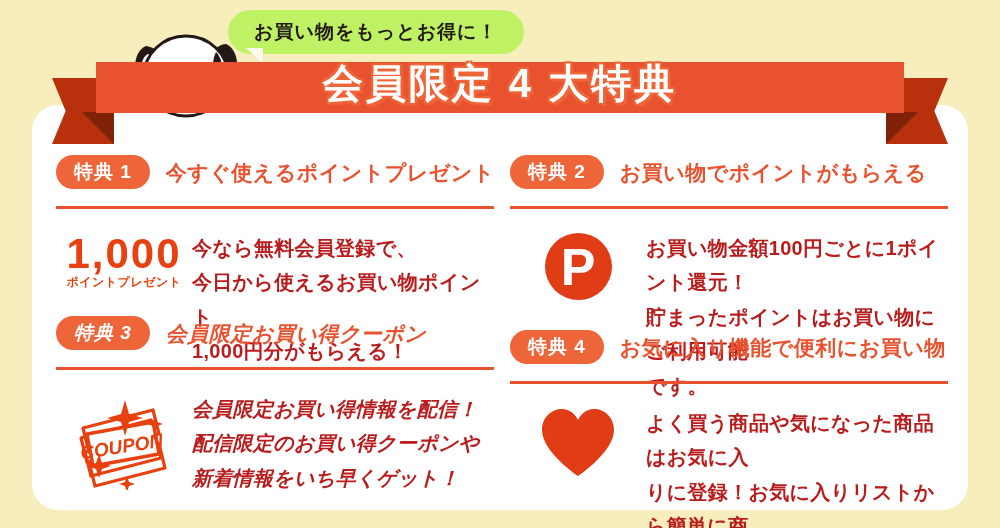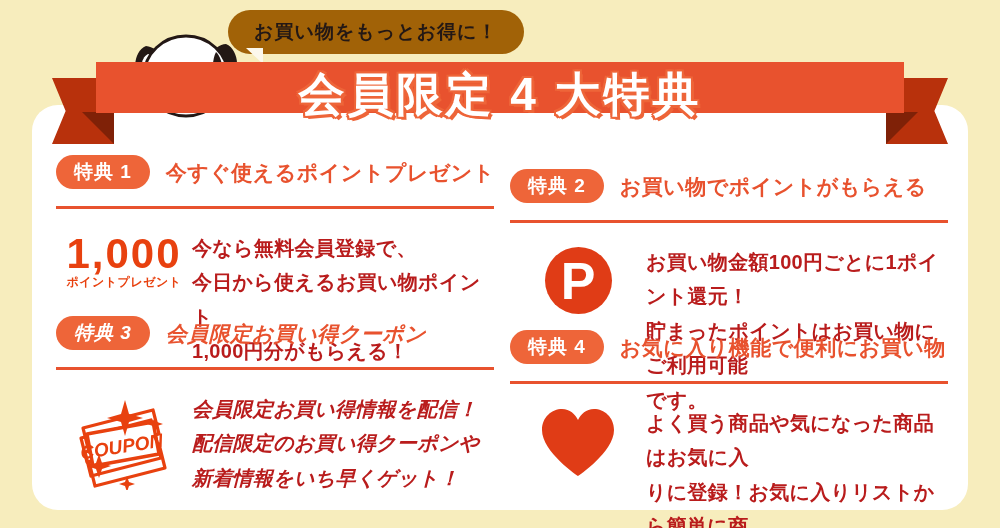--- a/index.html
+++ b/index.html
@@ -42,21 +42,21 @@
     top: 18px;
     width: 118px;
     height: 100px;
   }
 
   
   .bubble {
     position: absolute;
     left: 228px;
     top: 10px;
-    background: #a16207;
+    background: #bef264;
     border-radius: 26px;
     padding: 12px 26px 13px 26px;
     font-size: 19px;
     font-weight: bold;
     color: #231815;
     letter-spacing: 1px;
     white-space: nowrap;
     line-height: 1;
   }
   .bubble-tail {
@@ -110,49 +110,48 @@
   
   .ribbon-title {
     position: absolute;
     left: 96px;
     top: 52px;
     width: 808px;
     height: 62px;
     display: flex;
     align-items: center;
     justify-content: center;
-    font-size: 46px;
+    font-size: 40px;
     font-weight: bold;
     color: #FFFFFF;
     letter-spacing: 3px;
     line-height: 1;
     white-space: nowrap;
     text-shadow:
        2px  0 0 #EE6539, -2px  0 0 #EE6539,
        0  2px 0 #EE6539,  0 -2px 0 #EE6539,
        2px  2px 0 #EE6539, -2px  2px 0 #EE6539,
        2px -2px 0 #EE6539, -2px -2px 0 #EE6539,
        3px  3px 0 #EE6539;
-    margin-top: 11px;
   }
 
   
   .grid {
     position: absolute;
     left: 32px;
     top: 105px;
     width: 824px;
     height: 405px;
   }
   .benefit {
     position: absolute;
     width: 438px;
   }
   .b1 { left: 24px;  top: 48px; }
-  .b2 { left: 478px; top: 48px; margin-top: 14px; }
+  .b2 { left: 478px; top: 48px; }
   .b3 { left: 24px;  top: 209px; font-style: italic; }
   .b4 { left: 478px; top: 223px; }
 
   .benefit-head {
     display: flex;
     align-items: center;
     height: 38px;
   }
   .badge {
     flex: 0 0 auto;

